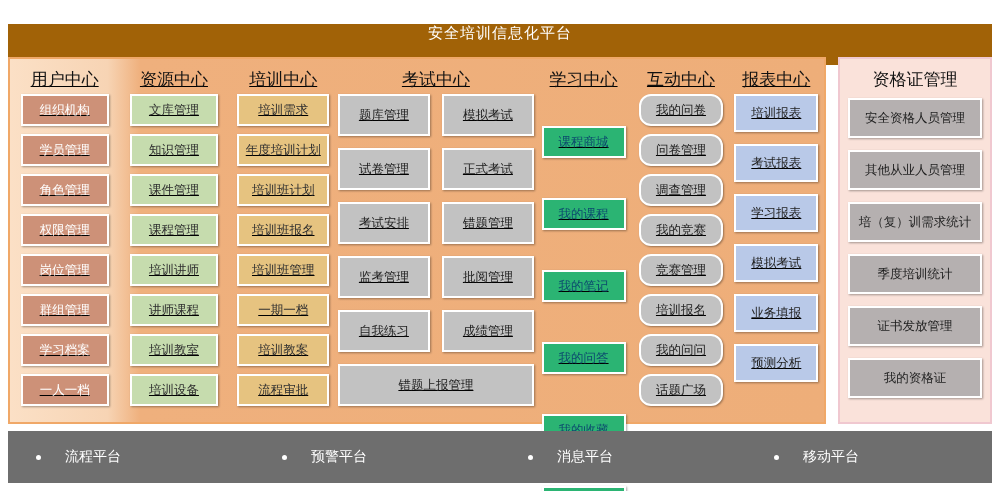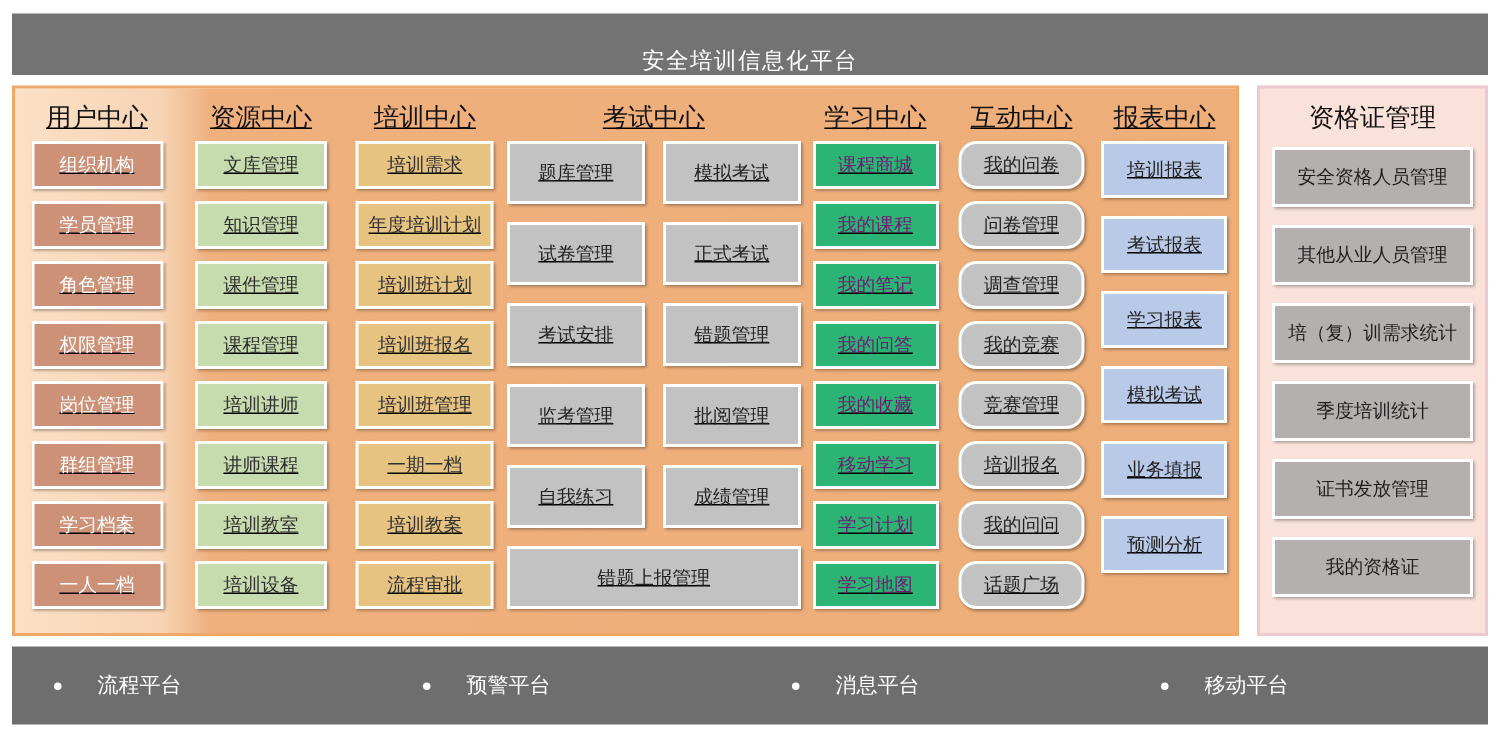--- a/index.html
+++ b/index.html
@@ -6,23 +6,23 @@
   html, body {
     width: 1000px; height: 491px;
     background: #ffffff;
     font-family: "DejaVu Sans", "Liberation Sans", sans-serif;
     overflow: hidden;
   }
   #root { position: relative; width: 1000px; height: 491px; background: #fff; }
 
   
   .titlebar {
-    position: absolute; left: 8px; top: 9px; width: 984px; height: 41px;
-    background: #737373;
-    display: flex; align-items: flex-end; justify-content: center;
+    position: absolute; left: 8px; top: 24px; width: 984px; height: 41px;
+    background: #a16207;
+    display: flex; align-items: flex-start; justify-content: center;
   }
   .titlebar .t {
     color: #ffffff; font-size: 15px; letter-spacing: 1px;
   }
 
   
   .main-panel {
     position: absolute; left: 8px; top: 57px; width: 818px; height: 367px;
     border: 2px solid #f0a868;
     background: linear-gradient(to right, #fbe0c6 0%, #f7d4b4 12%, #efb07d 16%, #eeae79 100%);
@@ -71,21 +71,21 @@
   
   .c3 .btn { width: 92px; height: 32px; margin-bottom: 8px;
              background: #e6c380; color: #2f2f2f; }
   
   .c4 .grid { display: grid; grid-template-columns: 92px 92px; column-gap: 12px; row-gap: 12px;
               justify-content: center; }
   .c4 .btn { width: 92px; height: 42px; background: #c2c2c2; color: #222; margin: 0; }
   .c4 .btn.wide { width: 196px; height: 42px; margin: 12px auto 0; }
   
   .c5 .btn { width: 84px; height: 32px; margin-bottom: 8px;
-             background: #2bb473; color: #701a75; }
+             background: #2bb473; color: #0c4a6e; margin-top: 32px; }
   
   .c6 .btn { width: 84px; height: 32px; margin-bottom: 8px;
              background: #c2c2c2; color: #222; border-radius: 12px; }
   
   .c7 .btn { width: 84px; height: 38px; margin-bottom: 12px;
              background: #b9c9e8; color: #222; }
 
   
   .side-panel {
     position: absolute; left: 838px; top: 57px; width: 154px; height: 367px;

